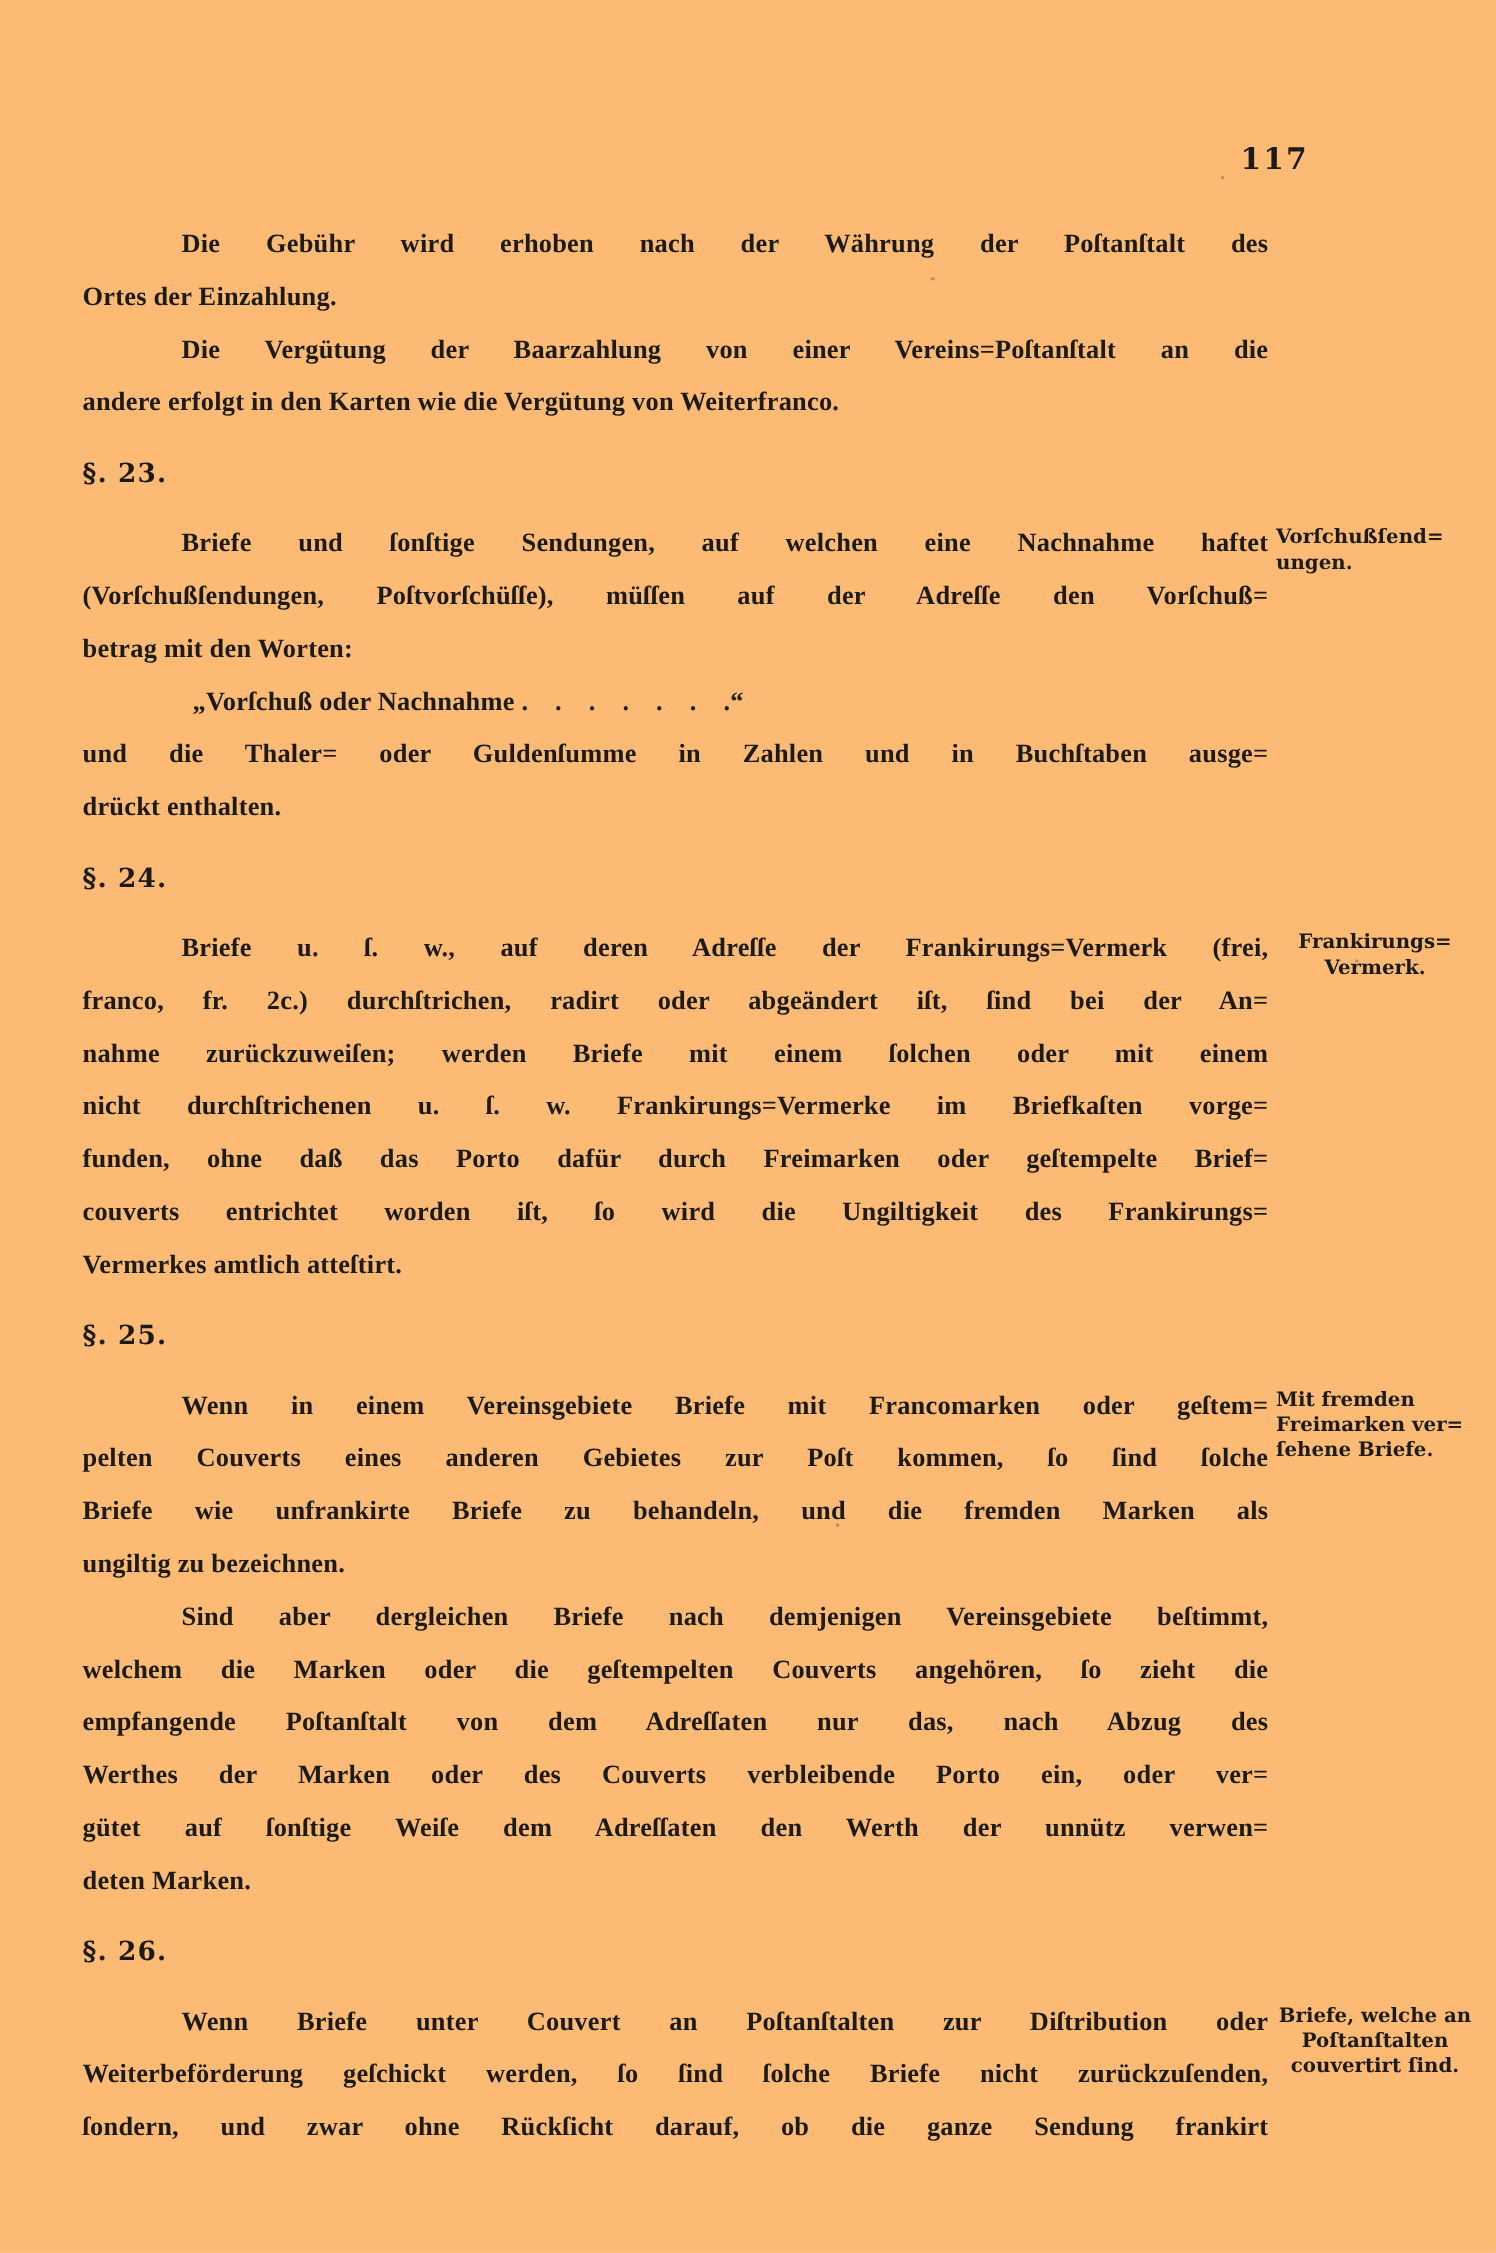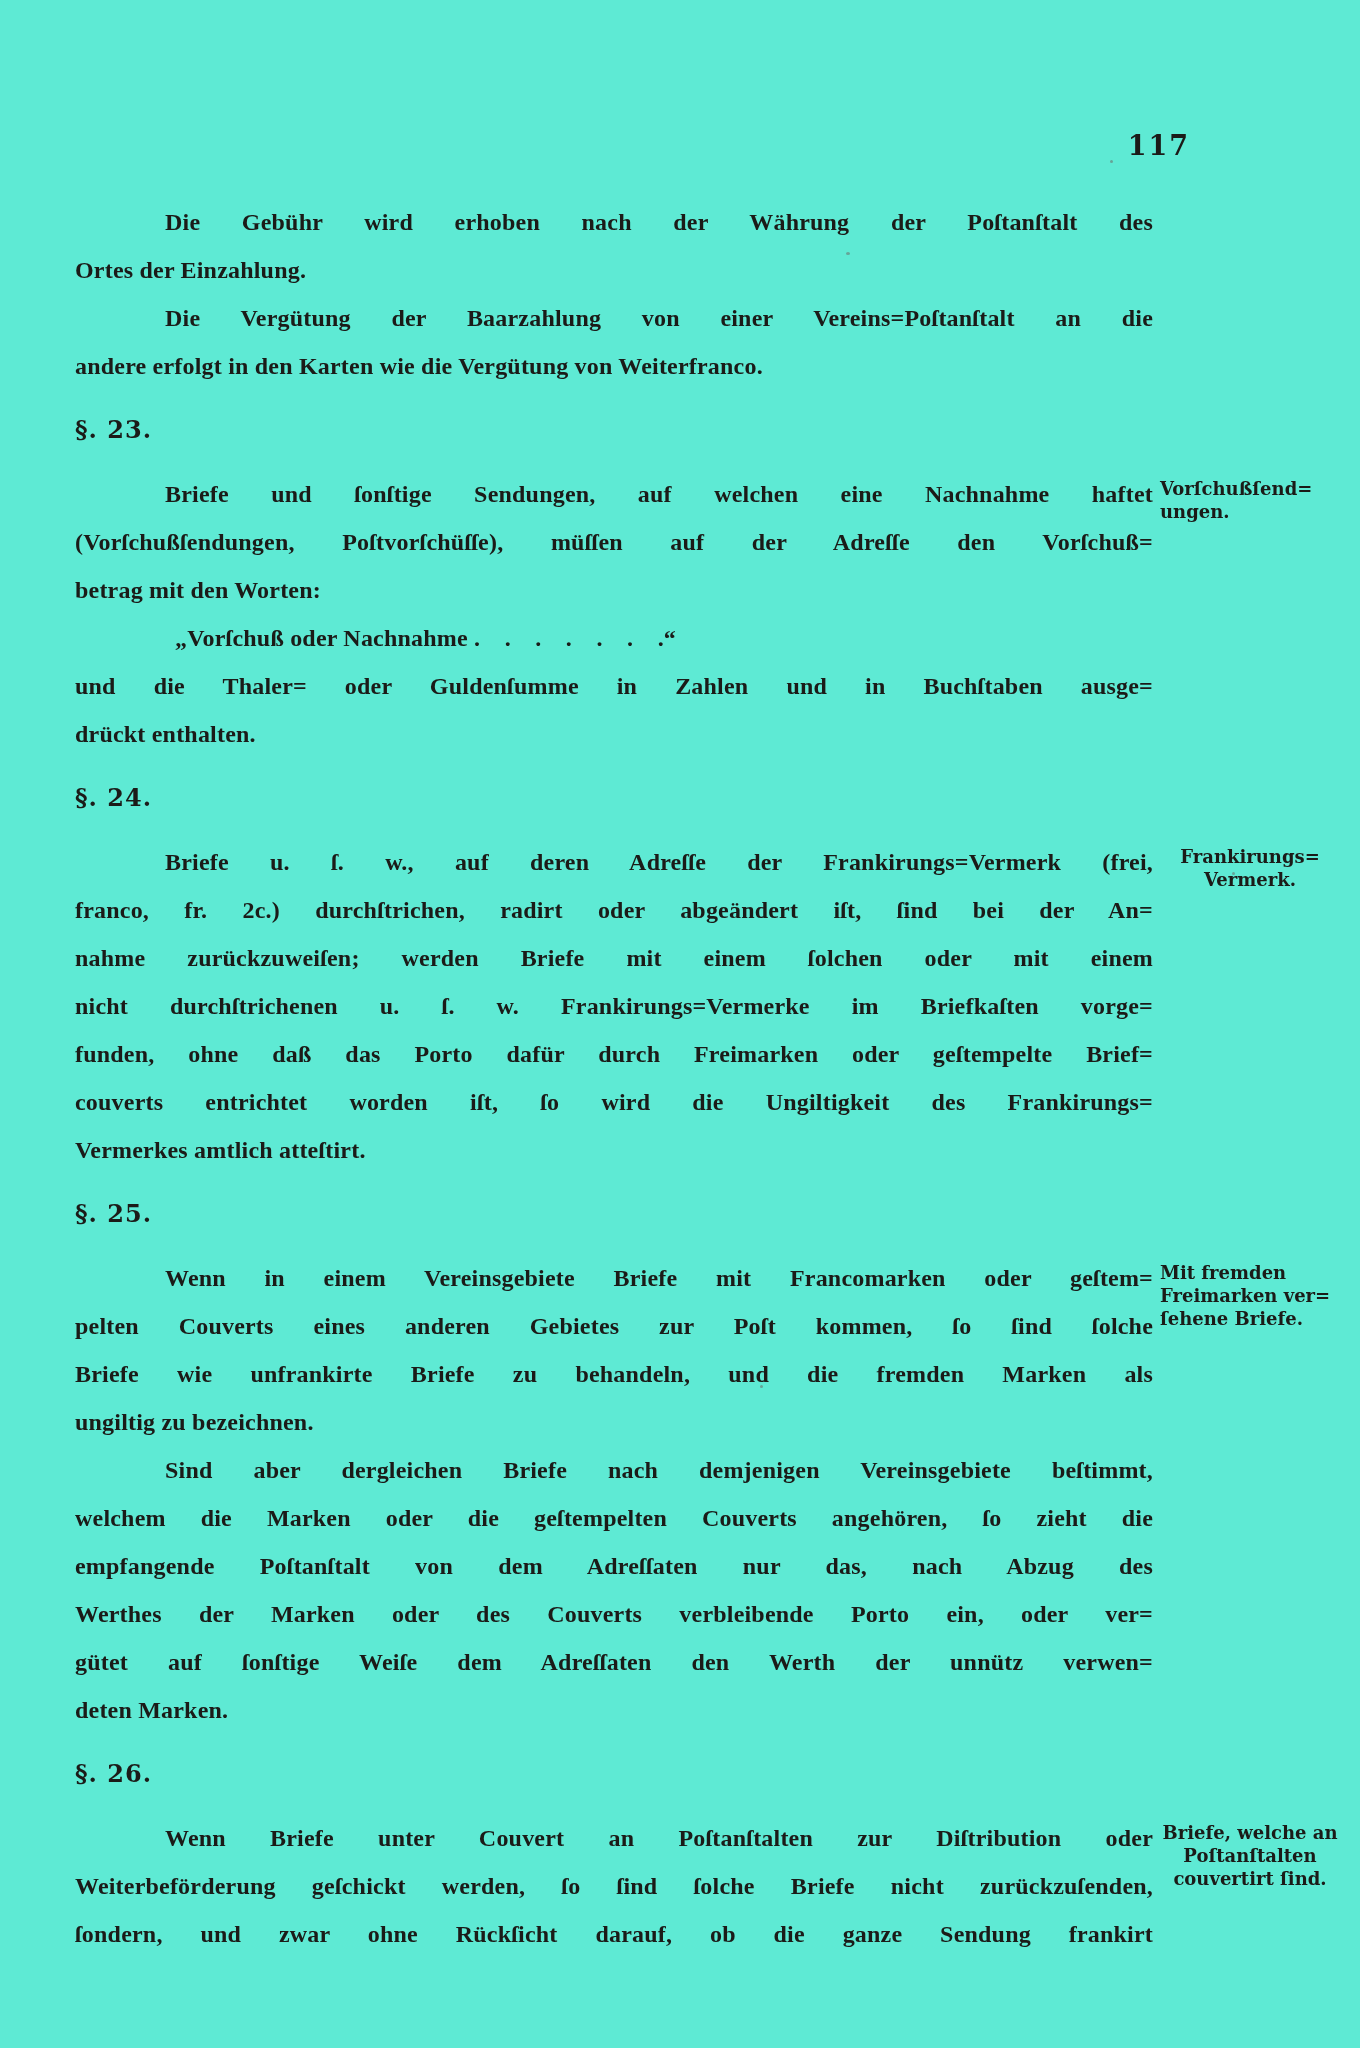--- a/index.html
+++ b/index.html
@@ -4,21 +4,21 @@
 <style>
   html, body { margin: 0; padding: 0; }
   body {
     width: 1360px; height: 2048px;
     background: #f4f4f2;
     font-family: "DejaVu Serif", serif;
   }
   .page {
     position: relative;
     width: 1360px; height: 2048px;
-    background: #5eead4;
+    background: #fdba74;
     color: #1b1b18;
     font-weight: bold;
     overflow: hidden;
   }
   .pagenum {
     position: absolute;
     top: 130px; left: 75px; width: 1115px;
     text-align: right;
     font-size: 27px;
     letter-spacing: 2px;

